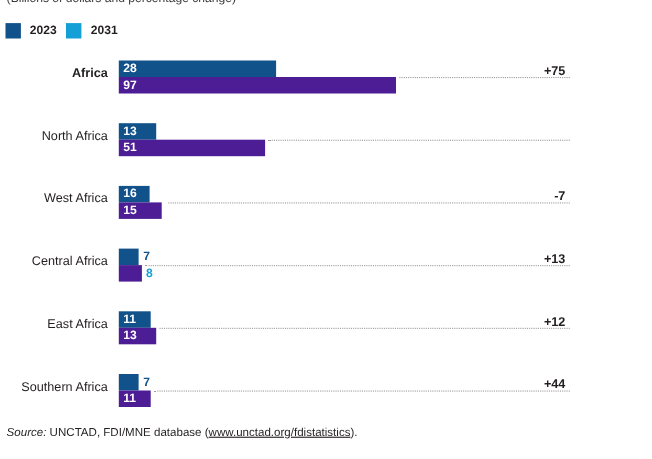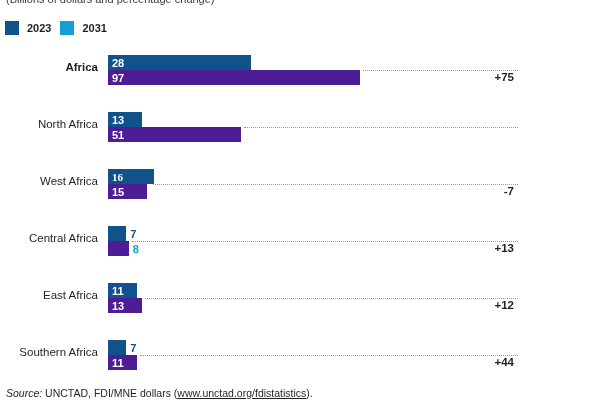--- a/index.html
+++ b/index.html
@@ -116,21 +116,21 @@
     position: absolute;
     height: 0;
     top: 23px;
     border-top: 1px dotted #9a9a9a;
   }
 
   .change {
     position: absolute;
     right: 79px;            
     width: 120px;
-    top: 24px;
+    top: 12px;
     text-align: right;
     font-size: 11.5px;
     font-weight: bold;
     color: #231f20;
     white-space: nowrap;
   }
 
   
   #source {
     position: absolute;
@@ -182,21 +182,21 @@
         </div>
         <div class="bar bar-2024" style="width: 132.6px;">
           <span class="bar-value inside">51</span>
         </div>
       </div>
     </div>
     <div class="row" style="top: 114px;">
       <div class="cat-label">West Africa</div>
       <div class="leader" style="left: 152.6px; width: 365.4px;"></div>
       <div class="bars">
-        <div class="bar bar-2023" style="width: 46px; font-family: Liberation Serif, serif;">
+        <div class="bar bar-2023" style="width: 28px;">
           <span class="bar-value inside">16</span>
         </div>
         <div class="bar bar-2024" style="width: 39px;">
           <span class="bar-value inside">15</span>
         </div>
       </div>
       <div class="change">-7</div>
     </div>
     <div class="row" style="top: 171px;">
       <div class="cat-label">Central Africa</div>
@@ -233,14 +233,14 @@
         </div>
         <div class="bar bar-2024" style="width: 28.6px;">
           <span class="bar-value inside">11</span>
         </div>
       </div>
       <div class="change">+44</div>
     </div>
   </div>
 
 <div id="source">
-  <span id="source-label">Source:</span><span> UNCTAD, FDI/MNE dollars (</span><span id="source-url">www.unctad.org/fdistatistics</span><span>).</span>
+  <span id="source-label">Source:</span><span> UNCTAD, FDI/MNE database (</span><span id="source-url">www.unctad.org/fdistatistics</span><span>).</span>
 </div>
 
 </body></html>

